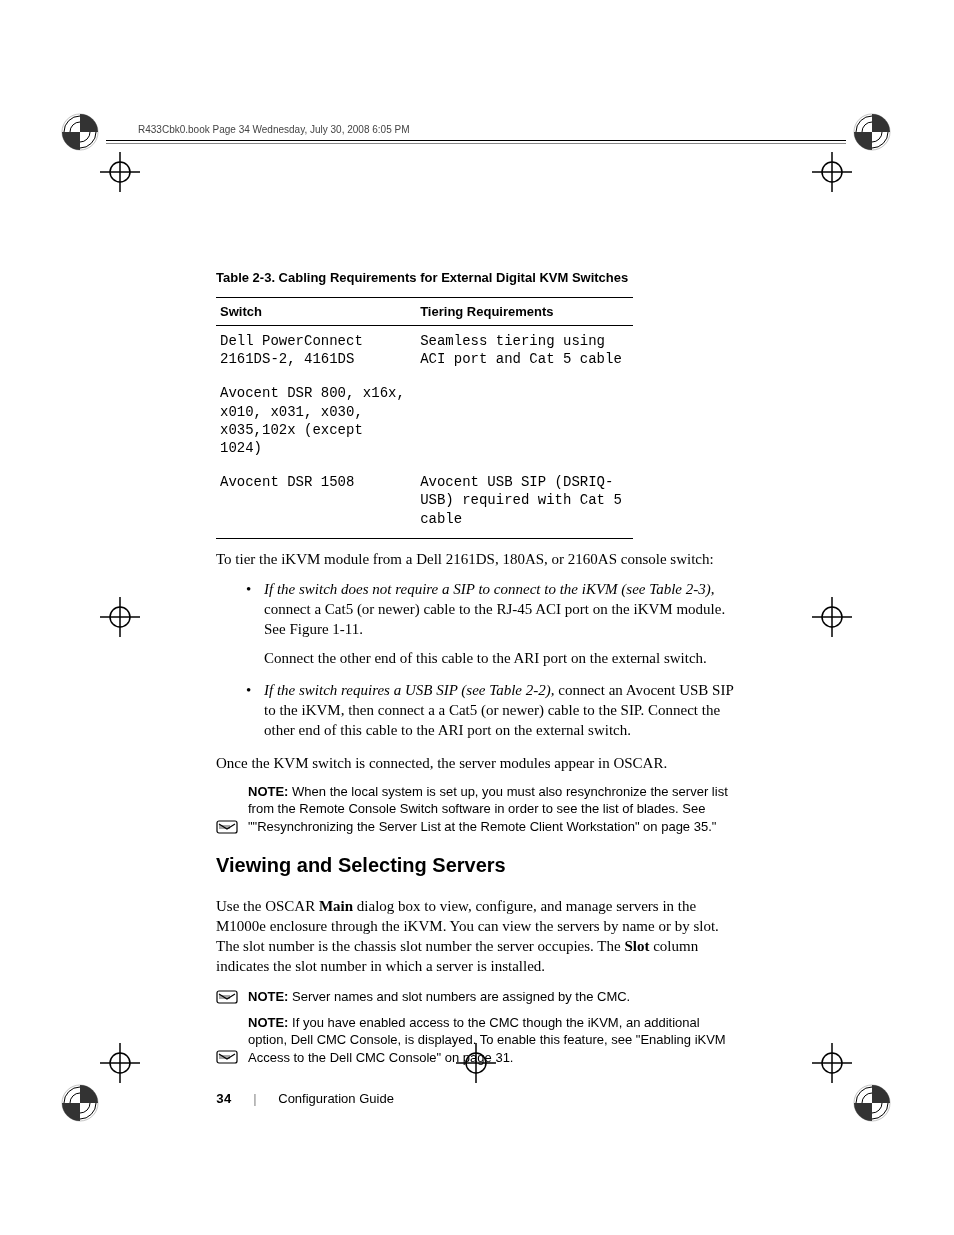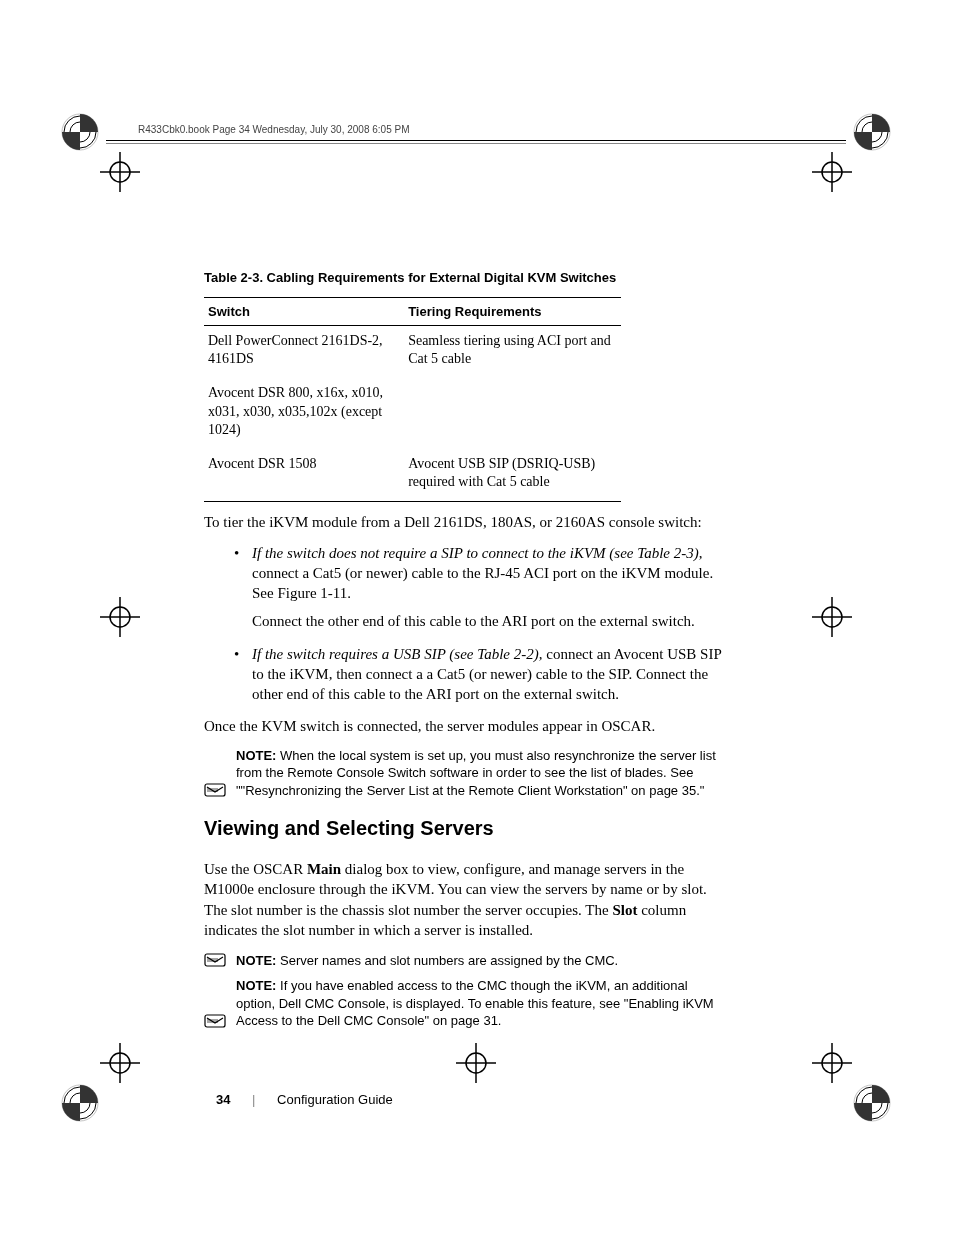--- a/index.html
+++ b/index.html
@@ -41,21 +41,21 @@
     .hr-top2 {
       position: absolute;
       top: 143px;
       left: 106px;
       width: 740px;
       border-top: 1px solid #888;
     }
     .content {
       position: absolute;
       top: 270px;
-      left: 204px;
+      left: 216px;
       width: 524px;
     }
     .table-caption {
       font-family: Arial, Helvetica, sans-serif;
       font-weight: bold;
       font-size: 13px;
       margin-bottom: 12px;
       text-align: left;
     }
     table.data {
@@ -67,21 +67,21 @@
     table.data th {
       font-family: Arial, Helvetica, sans-serif;
       font-weight: bold;
       font-size: 13px;
       text-align: left;
       border-top: 1.5px solid #000;
       border-bottom: 1px solid #000;
       padding: 6px 4px;
     }
     table.data td {
-      font-family: Liberation Serif, serif;
+      font-family: Liberation Mono, monospace;
       font-size: 14px;
       text-align: left;
       padding: 6px 4px 10px 4px;
       vertical-align: top;
       line-height: 1.3;
     }
     table.data tr.last td { border-bottom: 1.5px solid #000; }
     .para {
       font-size: 15px;
       line-height: 1.35;
@@ -140,21 +140,21 @@
       margin-bottom: 19px;
     }
     .bold { font-weight: bold; }
     .footer {
       position: absolute;
       bottom: 128px;
       left: 216px;
       font-family: Arial, Helvetica, sans-serif;
       font-size: 13px;
     }
-    .footer .pnum { font-weight: bold; }
+    .footer .pnum { font-weight: bold; font-family: Liberation Mono, monospace; }
     .footer .sep { margin: 0 18px; color: #888; }
   </style>
 </head>
 <body>
 
 <div class="regmark" style="top:112px;left:60px;">
   <svg viewBox="0 0 40 40">
       <circle cx="20" cy="20" r="16" fill="none" stroke="#000" stroke-width="1"></circle>
       <circle cx="20" cy="20" r="10" fill="none" stroke="#000" stroke-width="1"></circle>
       <circle cx="20" cy="20" r="18" fill="none" stroke="#888" stroke-width="0.5"></circle>

